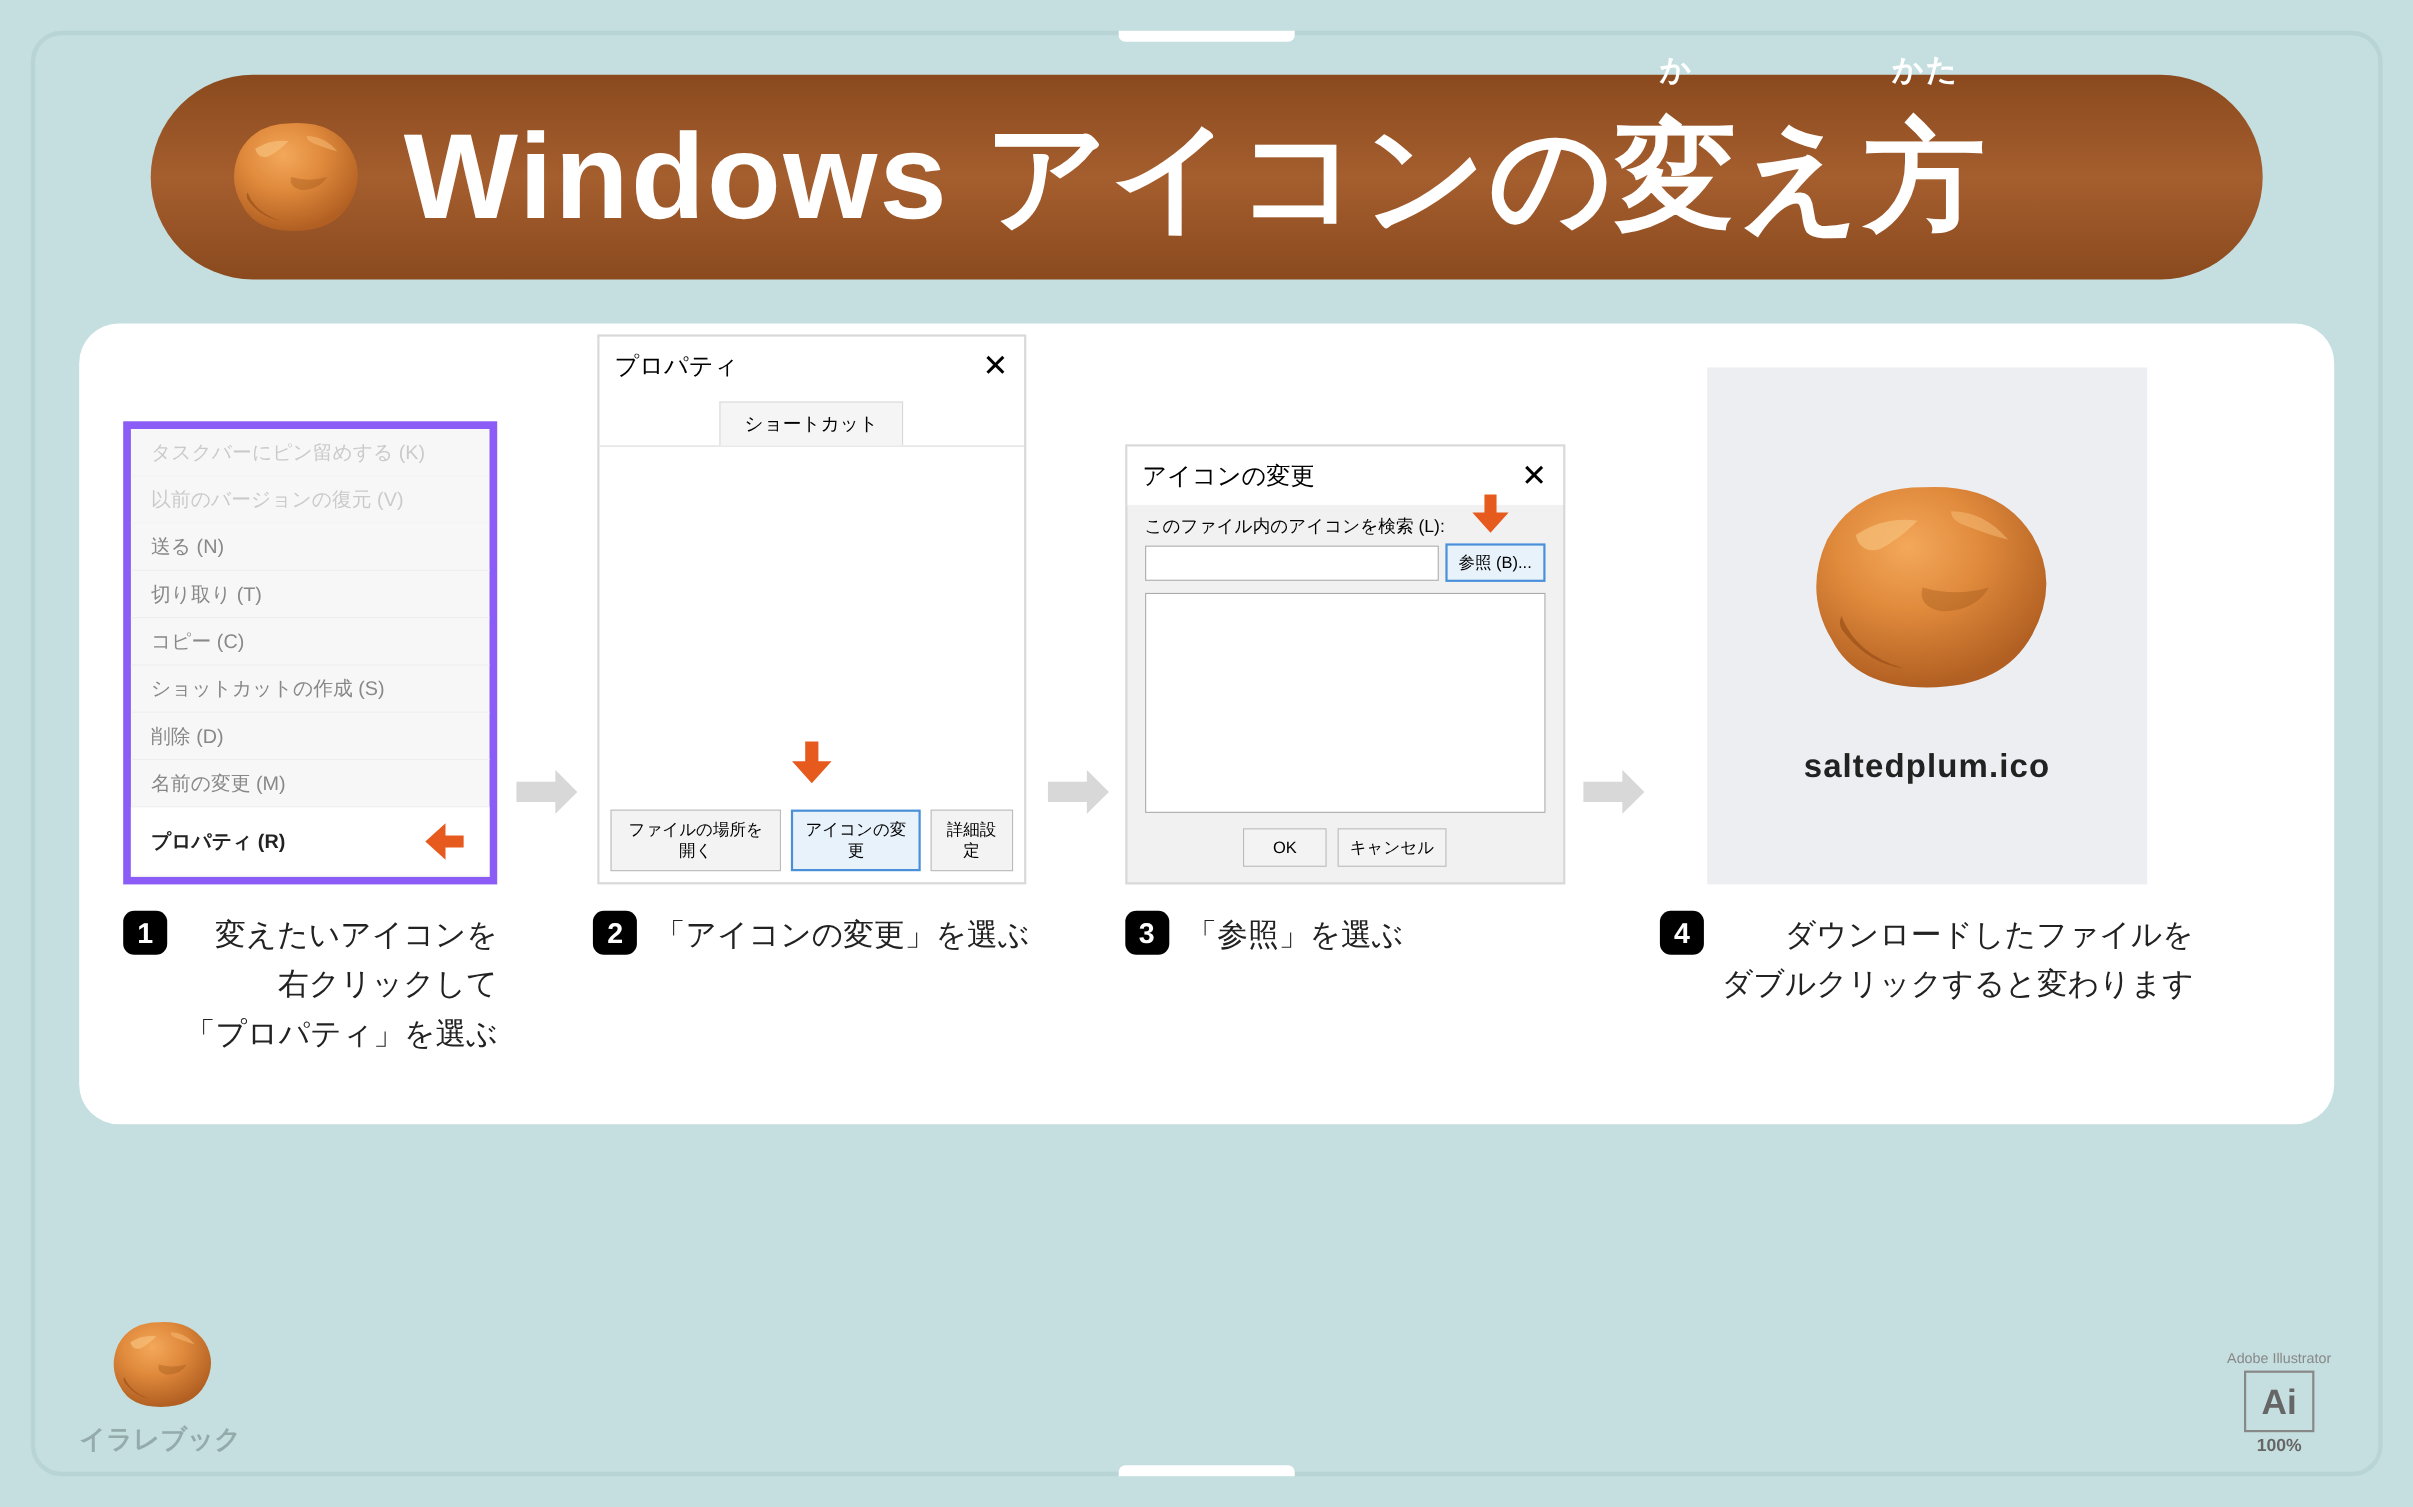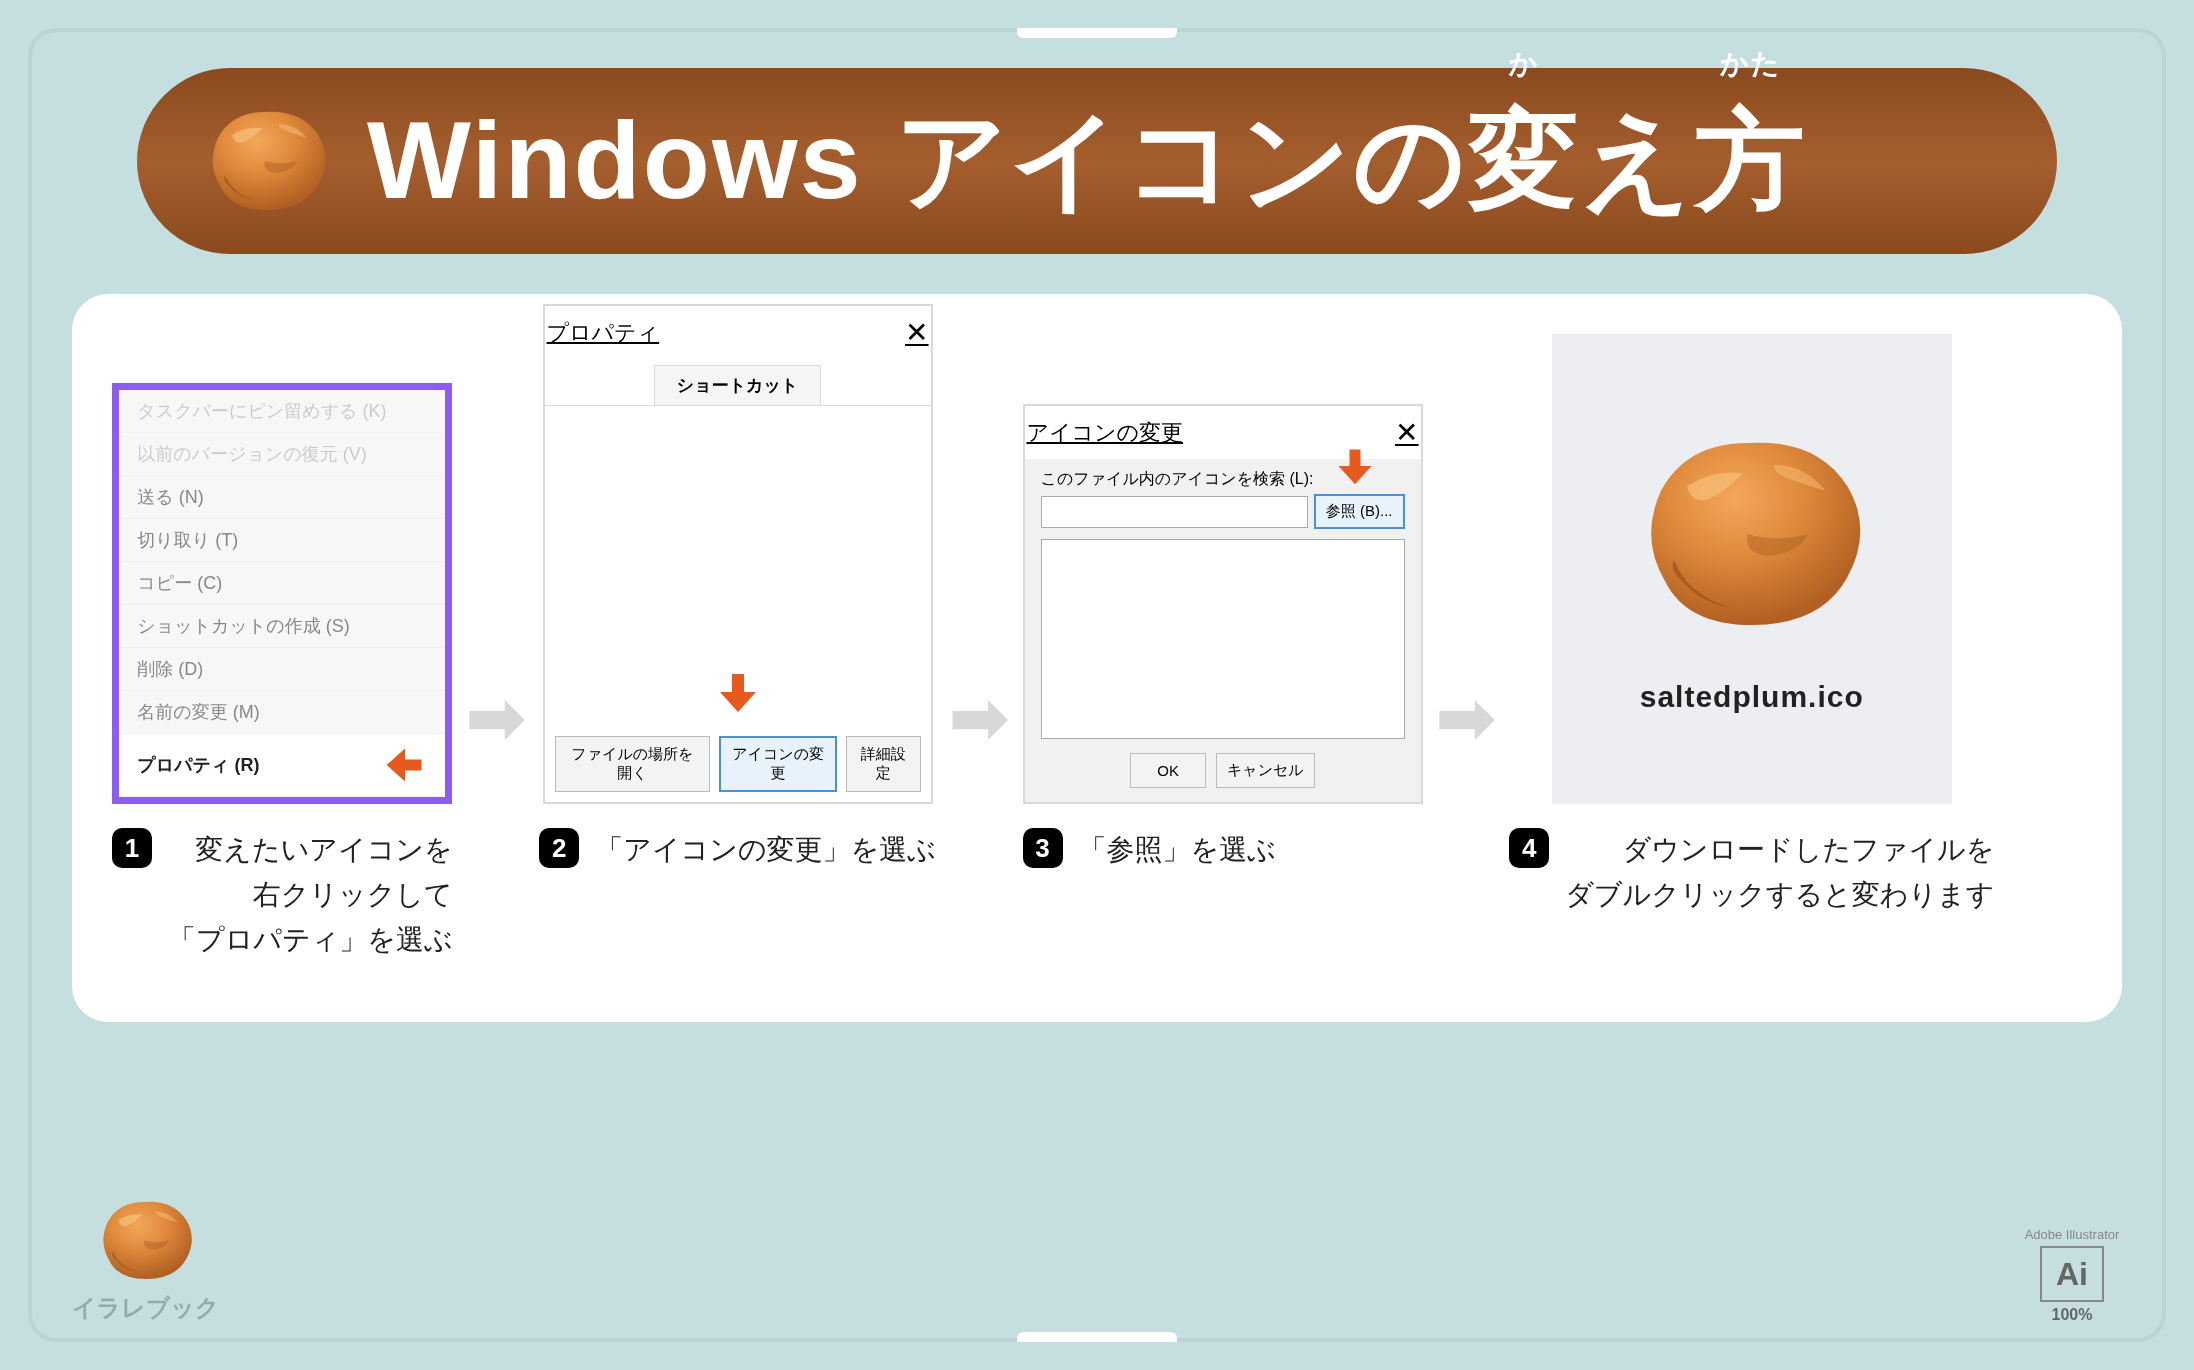--- a/index.html
+++ b/index.html
@@ -167,30 +167,28 @@
   .win-dialog {
     width: 390px;
     background: #fff;
     border: 2px solid #d9d9d9;
     font-size: 18px;
   }
   .win-title {
     display: flex;
     justify-content: space-between;
     align-items: center;
-    padding: 10px 2px;
+    padding: 10px 14px;
     font-size: 22px;
-    text-decoration: underline;
   }
   .win-close { font-size: 28px; font-weight: 300; }
   .tab-row {
     display: flex;
     border-bottom: 1px solid #d9d9d9;
     padding: 0 14px;
-    font-weight: bold;
   }
   .tab {
     padding: 8px 22px;
     border: 1px solid #d9d9d9;
     border-bottom: none;
     background: #f5f5f5;
     font-size: 17px;
     margin-top: 6px;
   }
   .tab-spacer { flex: 1; }

